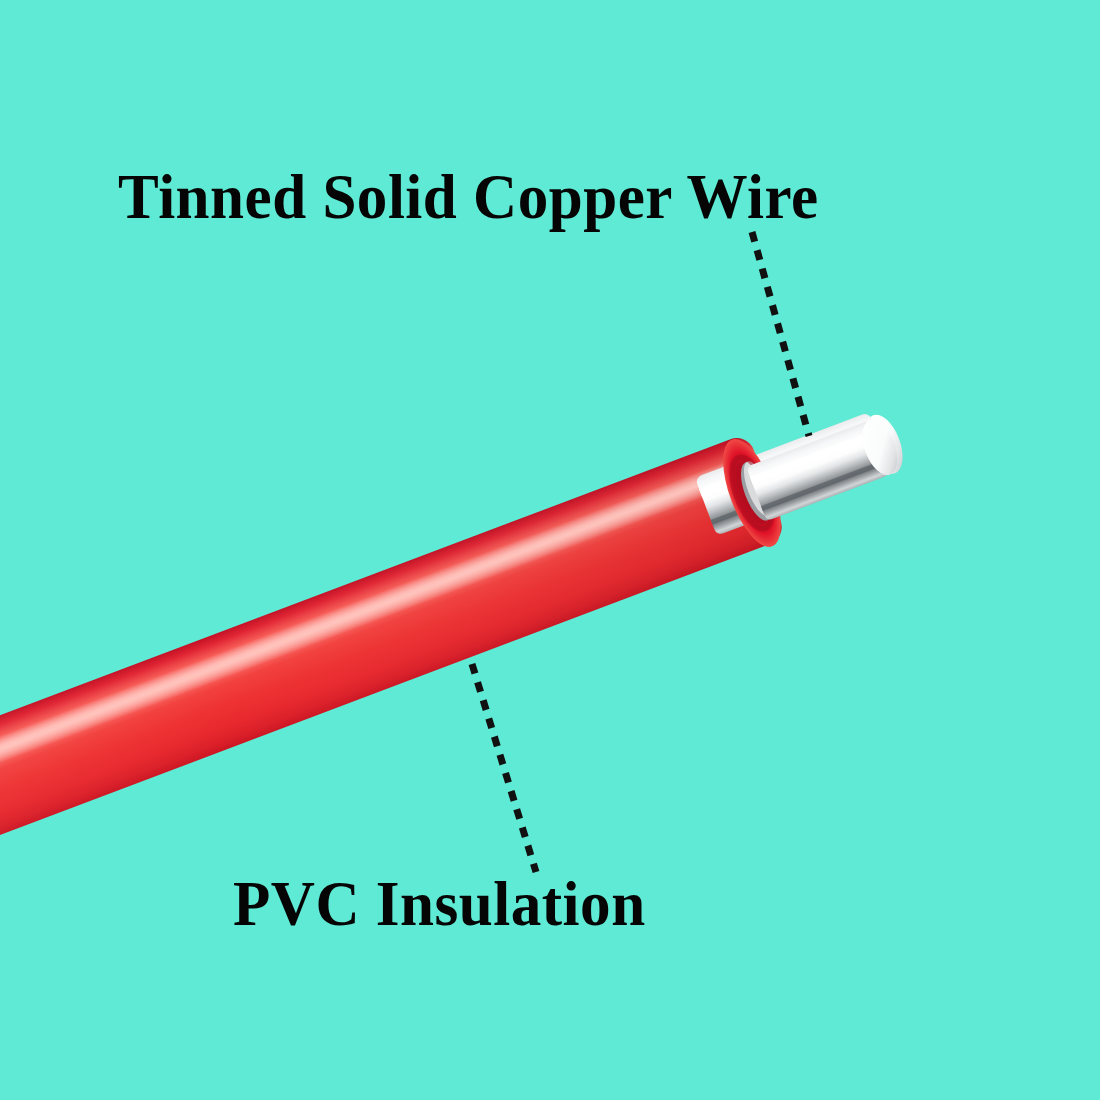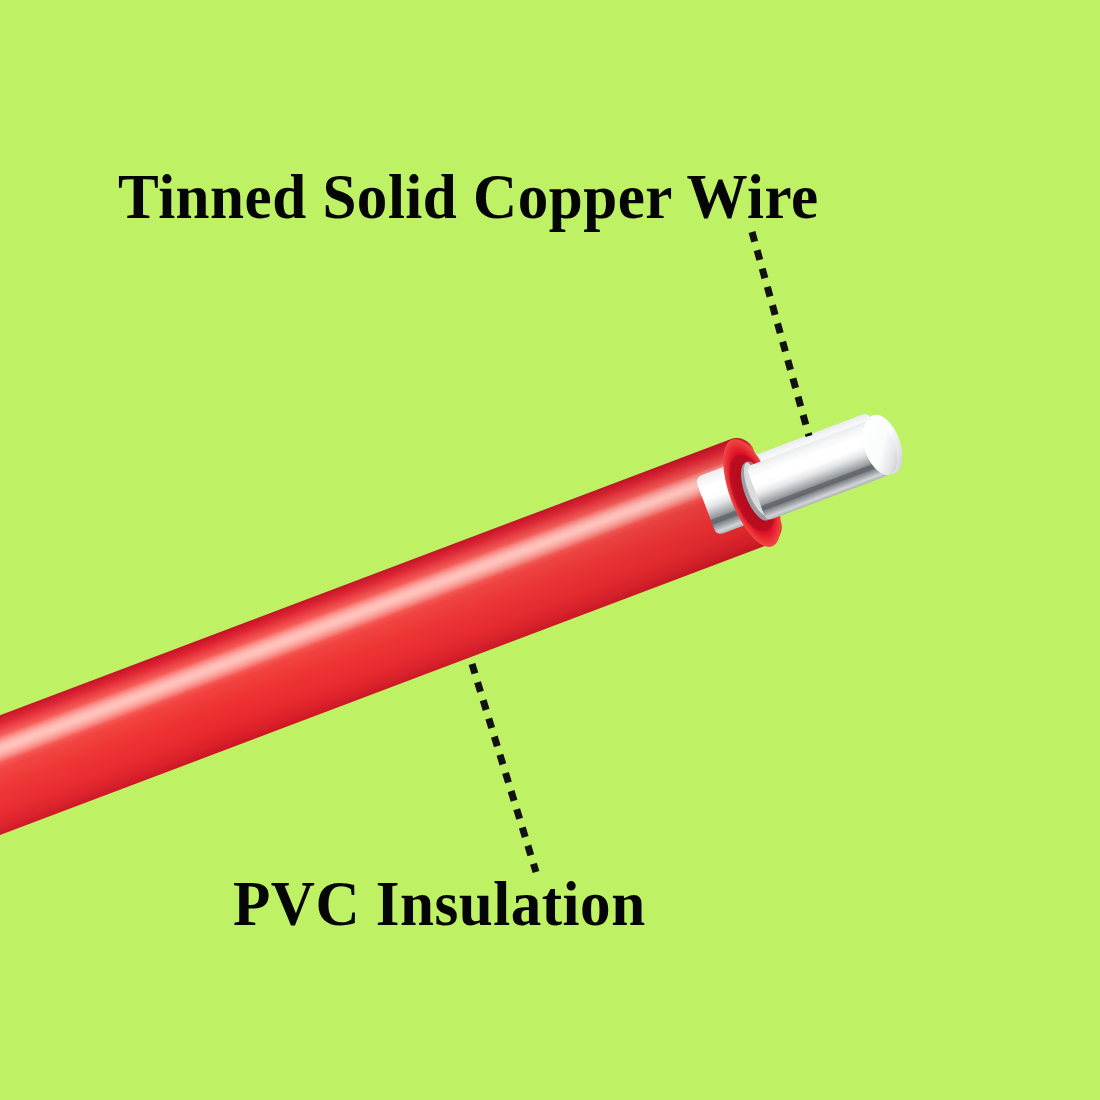--- a/index.html
+++ b/index.html
@@ -4,21 +4,21 @@
 <style>
   html, body {
     margin: 0;
     padding: 0;
     background: #ffffff;
   }
   #stage {
     position: relative;
     width: 1100px;
     height: 1100px;
-    background: #bef264;
+    background: #5eead4;
     overflow: hidden;
     font-family: "Liberation Serif", "DejaVu Serif", serif;
   }
   #diagram-svg {
     position: absolute;
     left: 0;
     top: 0;
     width: 1100px;
     height: 1100px;
     display: block;

